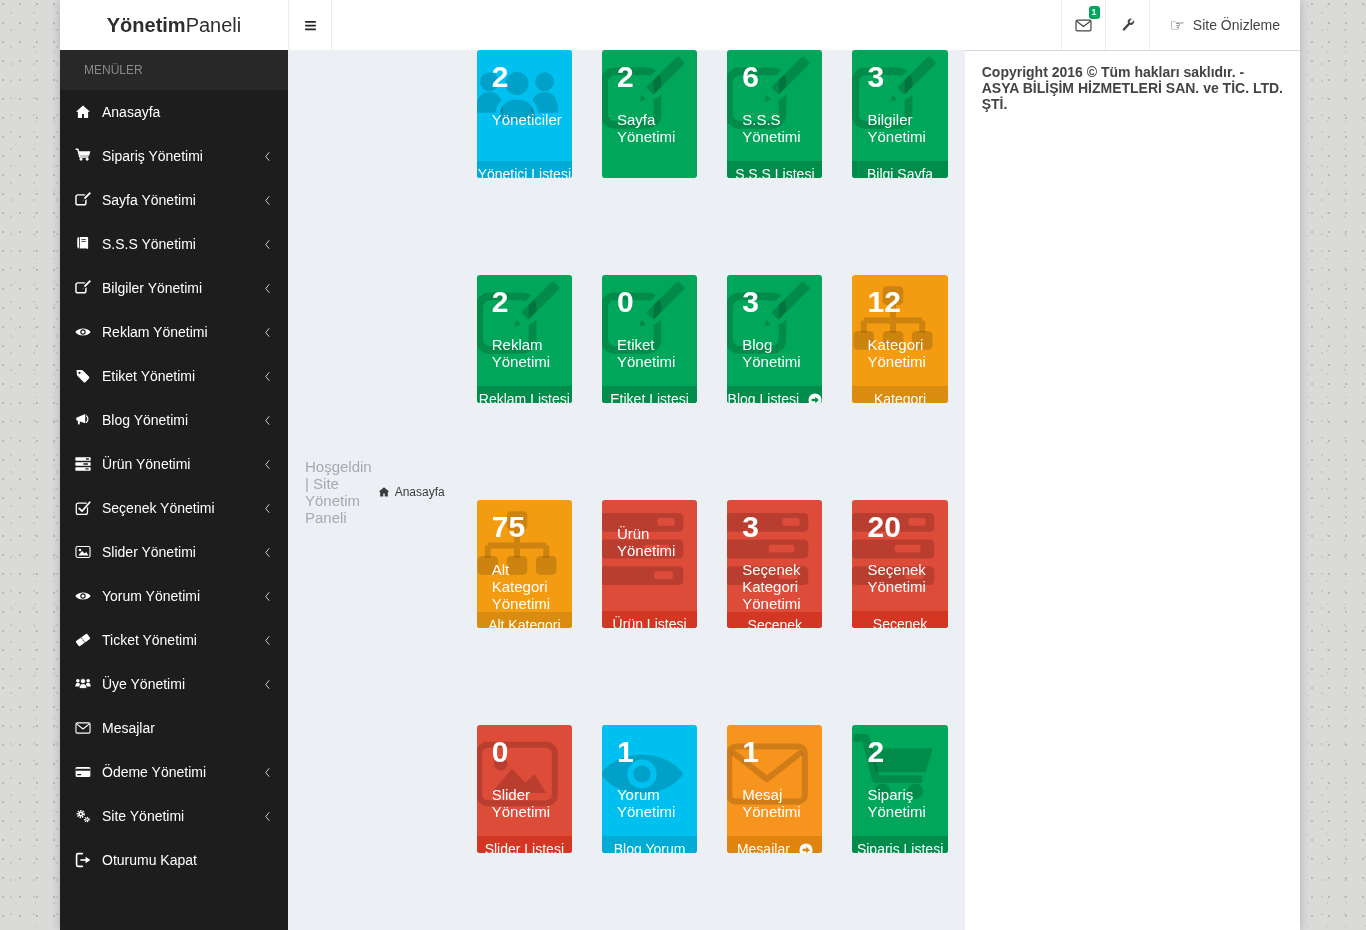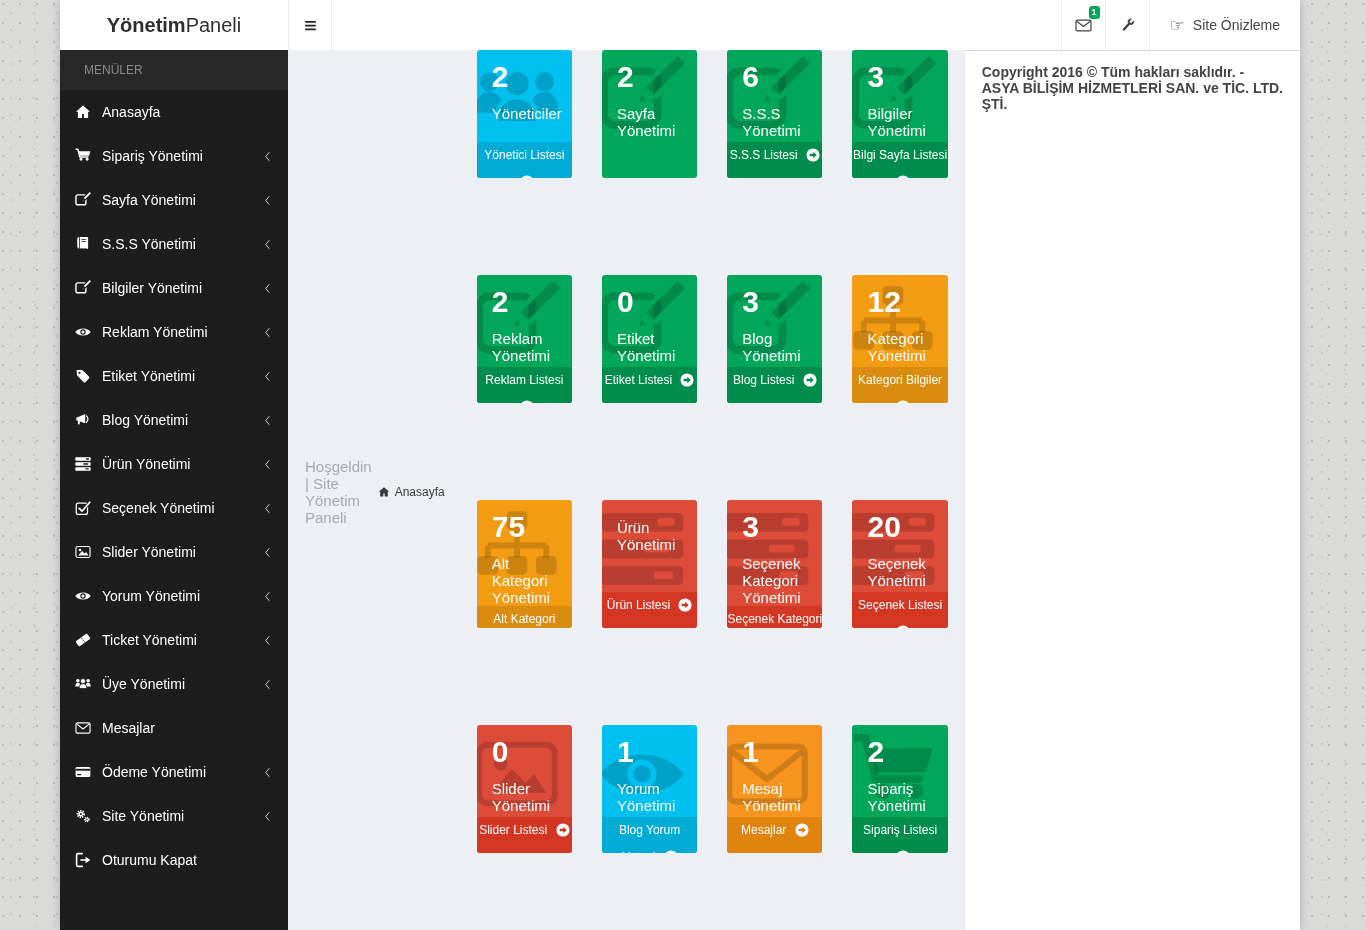--- a/index.html
+++ b/index.html
@@ -54,23 +54,23 @@
   .crumb-bar { display:flex; justify-content:space-between; align-items:center; padding:17px 15px 13px 17px; }
   .welcome { color:#a5a9b1; font-size:15px; font-weight:400; }
   .crumb { display:flex; align-items:center; gap:5px; color:#3c3c3c; font-size:12px; cursor:pointer; }
   .crumb .ico { width:12px; height:12px; color:#3c3c3c; }
 
   
   .boxes { display:grid; grid-template-columns:repeat(4,1fr); gap:20px 30px; padding:0 17px 0 17px; }
   .box { height:128px; border-radius:3px; background:var(--bg); color:#fff; display:flex; flex-direction:column; overflow:hidden; --cut:var(--bg); }
   .box-body { position:relative; flex:1; padding:9px 15px 0 15px; }
   .box-num { font-size:30px; font-weight:700; line-height:1.2; position:relative; z-index:2; }
-  .box-lbl { font-size:15px; margin-top:10px; position:relative; z-index:2; }
+  .box-lbl { font-size:15px; margin-top:16px; position:relative; z-index:2; }
   .box-ico { position:absolute; top:6px; right:10px; width:90px; height:86px; color:rgba(0,0,0,0.16); z-index:1; }
-  .box-footer { display:block; height:36px; line-height:27px; text-align:center; background:var(--ft); color:#fff; font-size:12px; text-decoration:none; cursor:pointer; }
+  .box-footer { display:block; height:17px; line-height:27px; text-align:center; background:var(--ft); color:#fff; font-size:14px; text-decoration:none; cursor:pointer; }
   .box-footer .ico { width:14px; height:14px; vertical-align:-3px; margin-left:5px; color:#fff; --arrow:var(--ft); }
 
   .fill { flex:1; }
 
   
   .page-footer { background:#fff; border-top:1px solid #d2d6de; padding:13px 17px; font-size:14px; font-weight:700; color:#444; }
 
   .ico { display:inline-block; }
   svg { overflow:visible; }
   .defs { position:absolute; width:0; height:0; }

